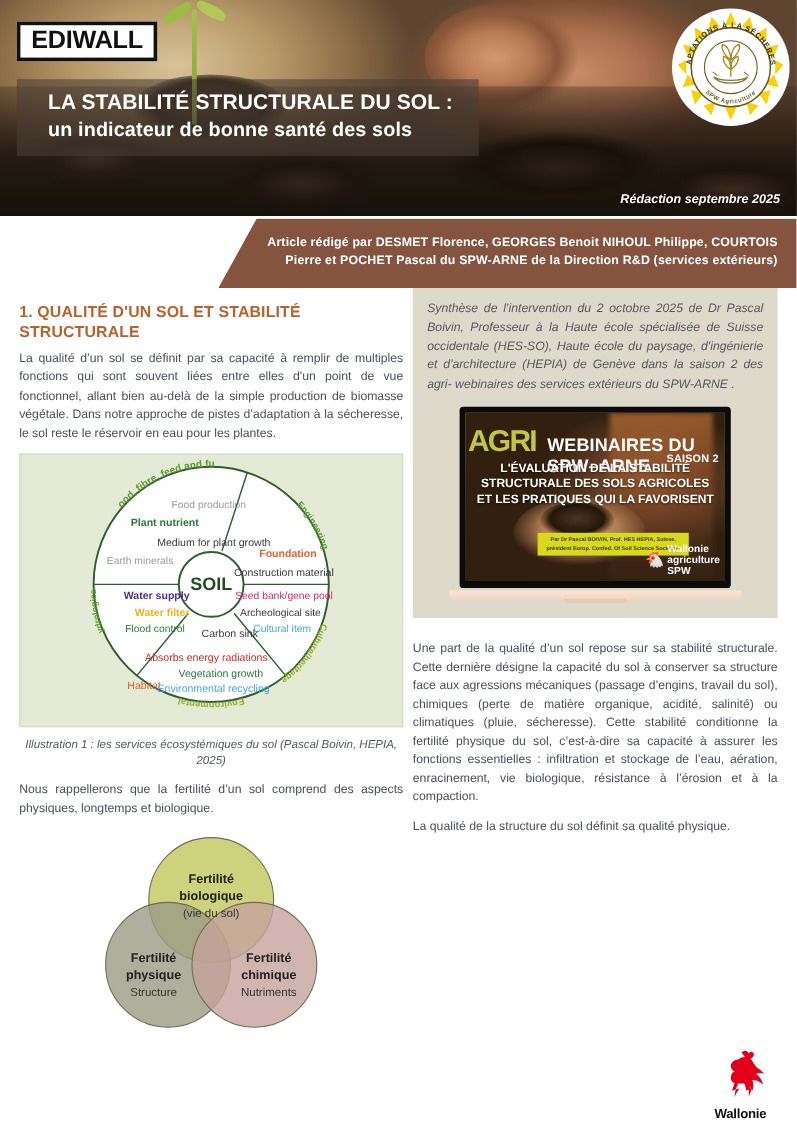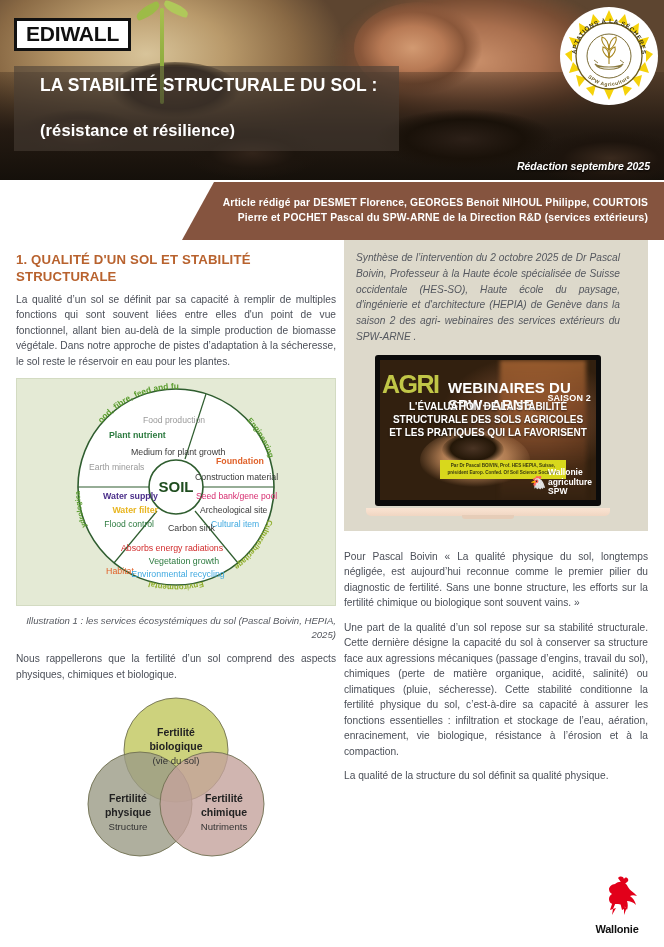--- a/index.html
+++ b/index.html
@@ -107,21 +107,21 @@
   }
 
   
   .col-left {
     position:absolute; left:16px; top:252px; width:320px;
   }
   .col-right {
     position:absolute; left:344px; top:240px; width:304px;
   }
   .right-panel {
-    background:#ddd9cb; padding:10px 28px 12px 12px;
+    background:#ddd9cb; padding:10px 12px 12px 12px;
   }
 
   h2.sec {
     color:#b8622e; font-size:13.2px; font-weight:bold; line-height:1.28;
     letter-spacing:.15px; margin-bottom:6px;
   }
   p.body {
     color:#4b4f58; font-size:10.2px; line-height:1.52; text-align:justify;
     margin-bottom:9px;
   }
@@ -193,21 +193,21 @@
     width:52px; height:4px; background:#e6cdb8; border-radius:0 0 3px 3px; margin-top:-1px;
   }
 
   
   .wheel-box {
     margin-top:8px; background:#e4ead5; border:1px solid #d3dbc2;
     width:320px; height:228px; display:flex; align-items:center; justify-content:center;
     overflow:hidden;
   }
   .fig-cap {
-    margin-top:8px; text-align:right; color:#55585f;
+    margin-top:8px; text-align:center; color:#55585f;
     font-size:9.6px; font-style:italic; line-height:1.45;
   }
 
   
   .venn-wrap { margin-top:10px; display:flex; justify-content:center; }
 
   
   .wal-logo {
     position:absolute; right:16px; bottom:12px; width:62px; text-align:center;
   }
@@ -273,22 +273,21 @@
         <path d="M48,50 C53,47 55,42 54,39 C50,40 48,44 48,50"></path>
       </g>
       <path d="M34,56 C38,63 58,63 62,56 C58,60 38,60 34,56 Z" fill="none" stroke="#8a7a40" stroke-width="1.2"></path>
       <path d="M33,52 l4,3 M59,52 l4,3" stroke="#8a7a40" stroke-width="0.9"></path>
     </svg>
   </div>
 
   <div class="title-box">
     <h1>
       <span>LA STABILITÉ STRUCTURALE DU SOL :</span><br>
-      <br>
-      <span class="sub">(résistance et résilience)</span>
+      <span class="sub">un indicateur de bonne santé des sols</span><br>
     </h1>
   </div>
 
   <div class="redac">Rédaction septembre 2025</div>
 
   <div class="credit-wrap">
     <div class="credit-banner">
       <p>Article rédigé par DESMET Florence, GEORGES Benoit NIHOUL Philippe, COURTOIS Pierre et POCHET Pascal du SPW-ARNE de la Direction R&amp;D (services extérieurs)</p>
     </div>
   </div>
@@ -348,21 +347,21 @@
           <text x="-4" y="64" text-anchor="middle" font-size="8.8" fill="#d22b2b" font-family="Liberation Sans, sans-serif">Absorbs energy radiations</text>
           <text x="8" y="77" text-anchor="middle" font-size="8.8" fill="#2c7a3f" font-family="Liberation Sans, sans-serif">Vegetation growth</text>
           <text x="-56" y="87" text-anchor="middle" font-size="8.8" fill="#e0622a" font-family="Liberation Sans, sans-serif">Habitat</text>
           <text x="2" y="90" text-anchor="middle" font-size="8.8" fill="#3fa9e0" font-family="Liberation Sans, sans-serif">Environmental recycling</text>
         </g>
       </svg>
     </div>
 
     <div class="fig-cap">Illustration 1 : les services écosystémiques du sol (Pascal Boivin, HEPIA, 2025)</div>
 
-    <p class="body" style="margin-top:9px;">Nous rappellerons que la fertilité d’un sol comprend des aspects physiques, chimiques et biologique.</p>
+    <p class="body" style="margin-top:9px;">Nous rappellerons que la fertilité d’un sol comprend des aspects physiques, longtemps et biologique.</p>
 
     <div class="venn-wrap">
       <svg width="200" height="168" viewBox="0 0 200 168">
         <g>
           <circle cx="100" cy="58" r="52" fill="#c6cc6b" fill-opacity="0.88" stroke="#6f6f50" stroke-width="0.9"></circle>
           <circle cx="64" cy="112" r="52" fill="#9b9b86" fill-opacity="0.80" stroke="#6f6f50" stroke-width="0.9"></circle>
           <circle cx="136" cy="112" r="52" fill="#c4a29c" fill-opacity="0.80" stroke="#6f6f50" stroke-width="0.9"></circle>
         </g>
         <g font-family="Liberation Sans, sans-serif" text-anchor="middle">
           <text x="100" y="44" font-size="10.5" font-weight="bold" fill="#222">Fertilité</text>
@@ -405,21 +404,20 @@
               </span>
             </div>
           </div>
         </div>
         <div class="laptop-base"></div>
         <div class="laptop-notch"></div>
       </div>
     </div>
 
     <div style="margin-top:18px;">
-      <p class="body">Pour Pascal Boivin « La qualité physique du sol, longtemps négligée, est aujourd’hui reconnue comme le premier pilier du diagnostic de fertilité. Sans une bonne structure, les efforts sur la fertilité chimique ou biologique sont souvent vains. »</p>
       <p class="body">Une part de la qualité d’un sol repose sur sa stabilité structurale. Cette dernière désigne la capacité du sol à conserver sa structure face aux agressions mécaniques (passage d’engins, travail du sol), chimiques (perte de matière organique, acidité, salinité) ou climatiques (pluie, sécheresse). Cette stabilité conditionne la fertilité physique du sol, c’est-à-dire sa capacité à assurer les fonctions essentielles : infiltration et stockage de l’eau, aération, enracinement, vie biologique, résistance à l’érosion et à la compaction.</p>
       <p class="body last">La qualité de la structure du sol définit sa qualité physique.</p>
     </div>
   </div>
 
   <div class="wal-logo">
     <svg width="46" height="44" viewBox="0 0 46 44">
       <g fill="#e2001a">
         <path d="M24,4 c2,-2 5,-2 6,1 c1,-2 3,-2 4,0 c1,2 -1,3 -2,4 l-3,2 z"></path>
         <path d="M21,10 c5,-4 11,-2 13,3 c2,4 6,5 9,9 c-3,-1 -5,-1 -7,0 c3,2 5,5 6,9 c-3,-3 -6,-4 -9,-4 c1,3 1,6 0,9 c-2,-4 -5,-6 -9,-6 l-4,0 c-3,0 -5,-2 -5,-5 c0,-2 1,-4 3,-5 c-2,-1 -3,-3 -3,-5 c0,-2 3,-5 6,-5 z"></path>

